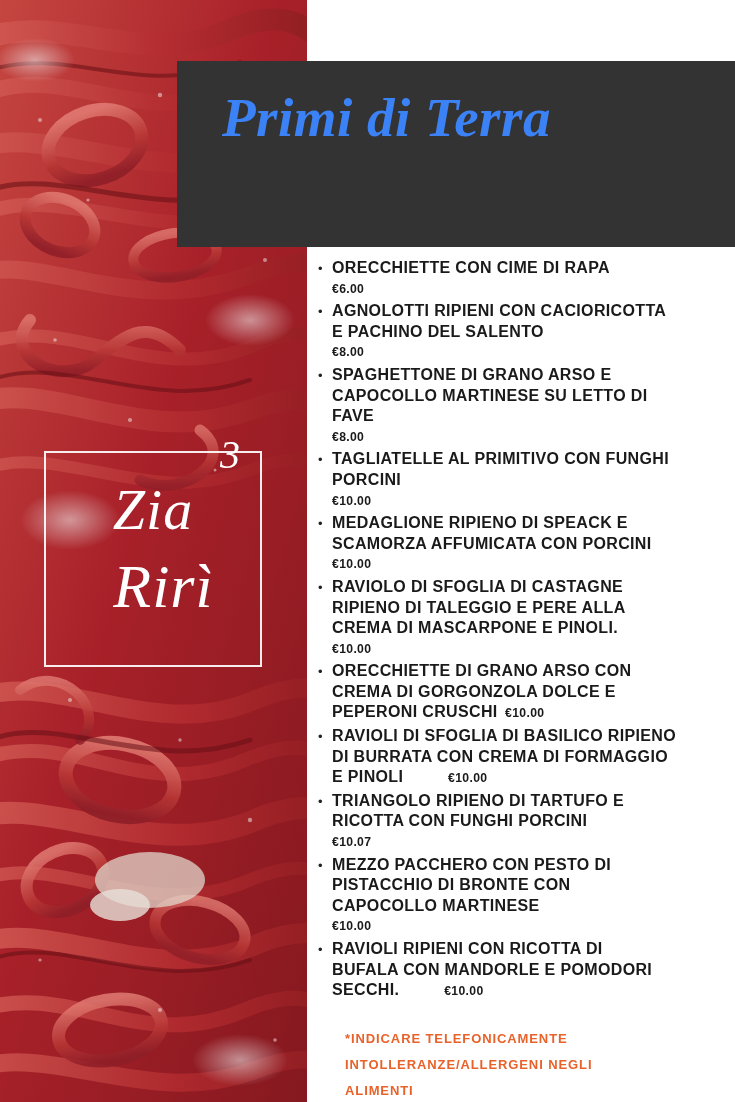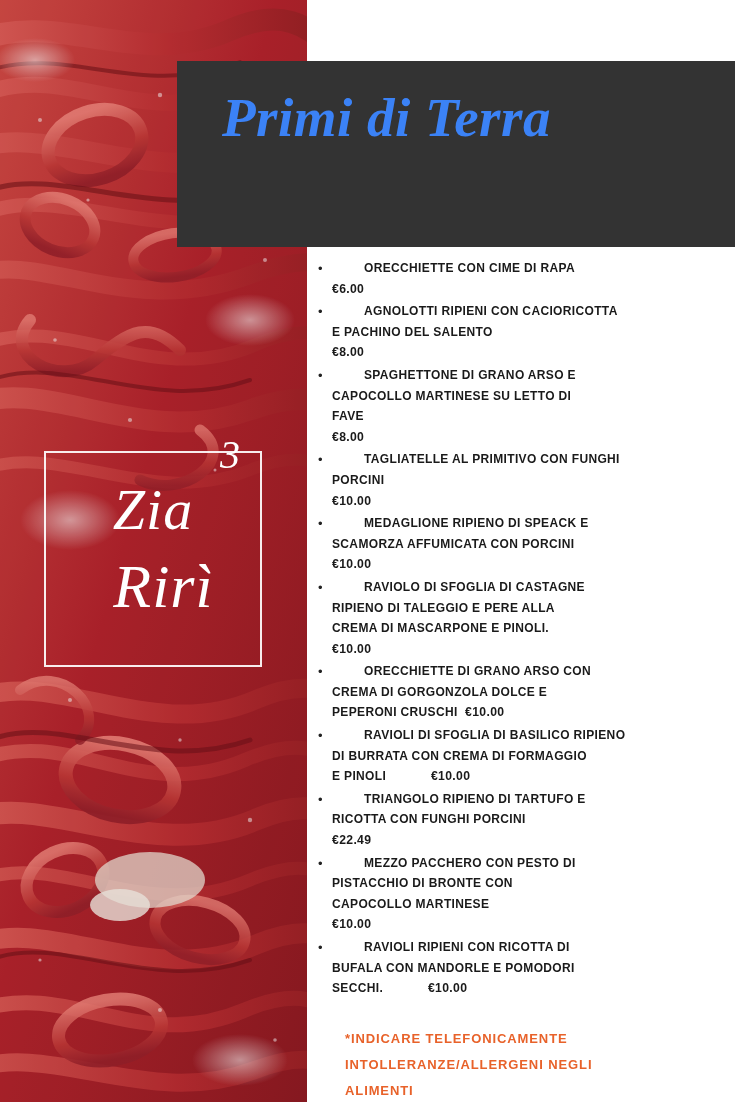--- a/index.html
+++ b/index.html
@@ -137,27 +137,26 @@
     color: #222222;
     font-size: 13px;
     line-height: 21px;
     text-align: left;
   }
   .item-body {
     flex: 1 1 auto;
   }
   .item-name {
     color: #1a1a1a;
-    font-size: 12px;
+    font-size: 16px;
     font-weight: bold;
     letter-spacing: 0.35px;
     line-height: 20.6px;
     text-transform: uppercase;
     white-space: pre-line;
-    margin-left: 32px;
   }
   .item-price {
     color: #1a1a1a;
     font-size: 12.2px;
     font-weight: bold;
     letter-spacing: 0.35px;
     line-height: 20.6px;
     white-space: pre;
   }
   .item-price.inline-gap {
@@ -352,21 +351,21 @@
         <span class="item-name">RAVIOLI DI SFOGLIA DI BASILICO RIPIENO
 DI BURRATA CON CREMA DI FORMAGGIO
 E PINOLI</span><span class="item-price inline-gap">            €10.00</span>
       </span>
     </div>
     <div class="menu-item">
       <span class="bullet">•</span>
       <span class="item-body">
         <span class="item-name">TRIANGOLO RIPIENO DI TARTUFO E
 RICOTTA CON FUNGHI PORCINI</span>
-        <div class="item-price">€22.49</div>
+        <div class="item-price">€10.07</div>
       </span>
     </div>
     <div class="menu-item">
       <span class="bullet">•</span>
       <span class="item-body">
         <span class="item-name">MEZZO PACCHERO CON PESTO DI
 PISTACCHIO DI BRONTE CON
 CAPOCOLLO MARTINESE</span>
         <div class="item-price">€10.00</div>
       </span>

